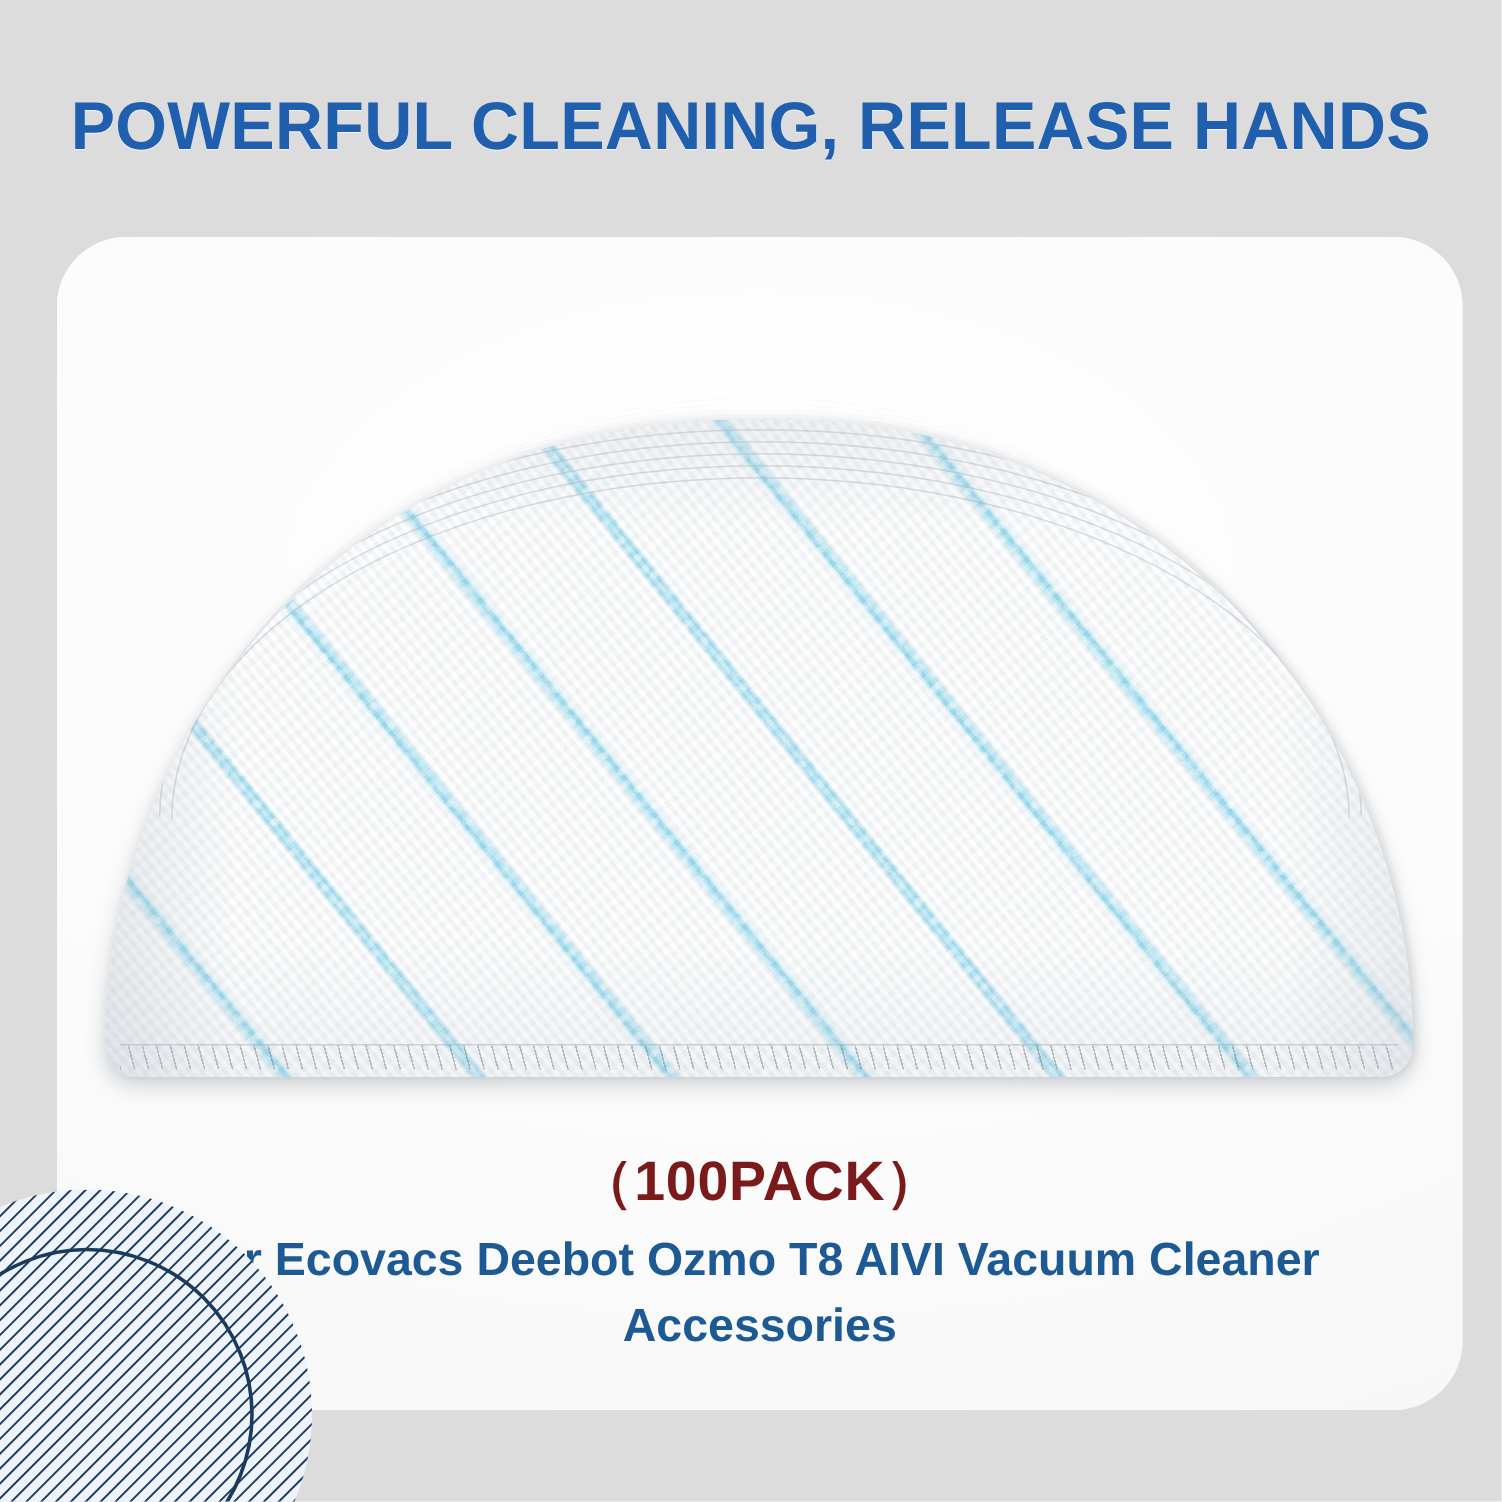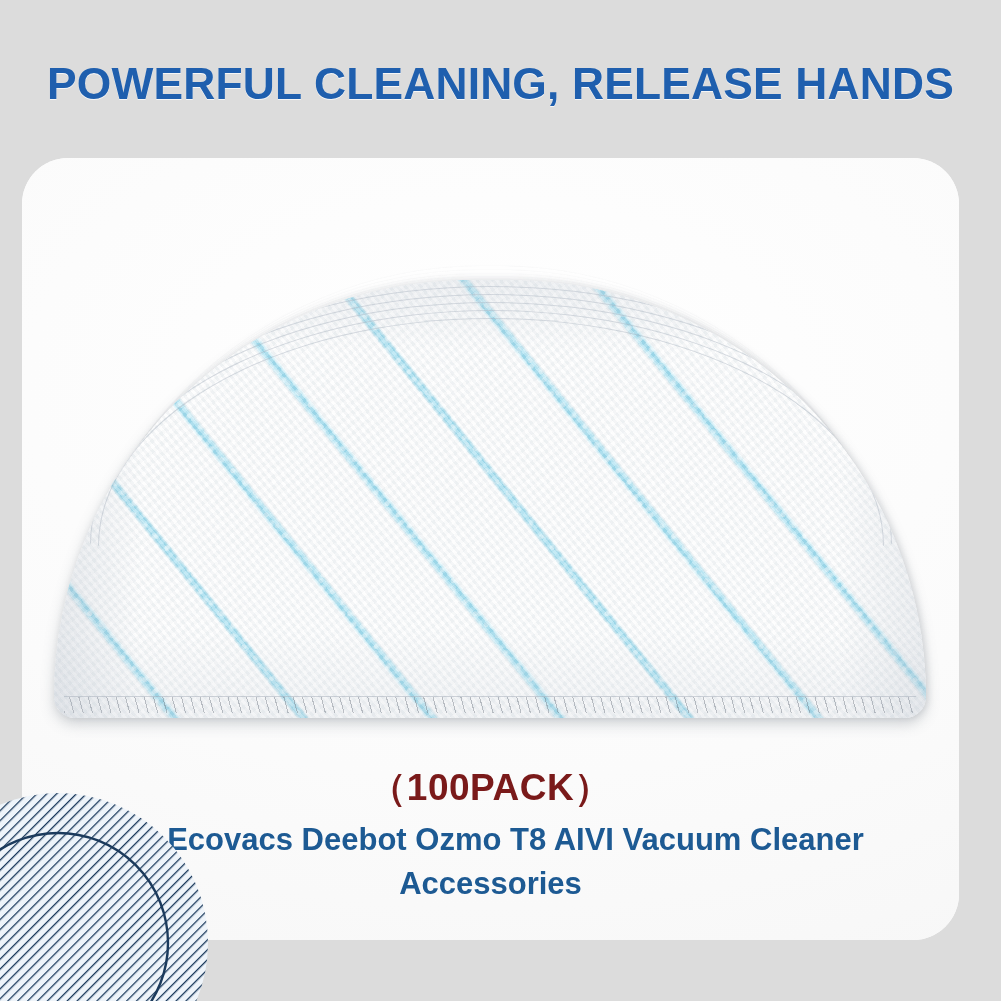--- a/index.html
+++ b/index.html
@@ -28,21 +28,21 @@
     color: #1f5fae;
     text-shadow: 0 1px 0 rgba(255,255,255,0.75);
     white-space: nowrap;
     transform: scaleX(0.985);
     transform-origin: center;
   }
 
   
   #card {
     position: absolute;
-    left: 22px;
+    left: 38px;
     top: 158px;
     width: 937px;
     height: 782px;
     background: #fdfdfd;
     border-radius: 46px;
     overflow: hidden;
   }
   #card-inner-wash {
     position: absolute;
     inset: 0;

